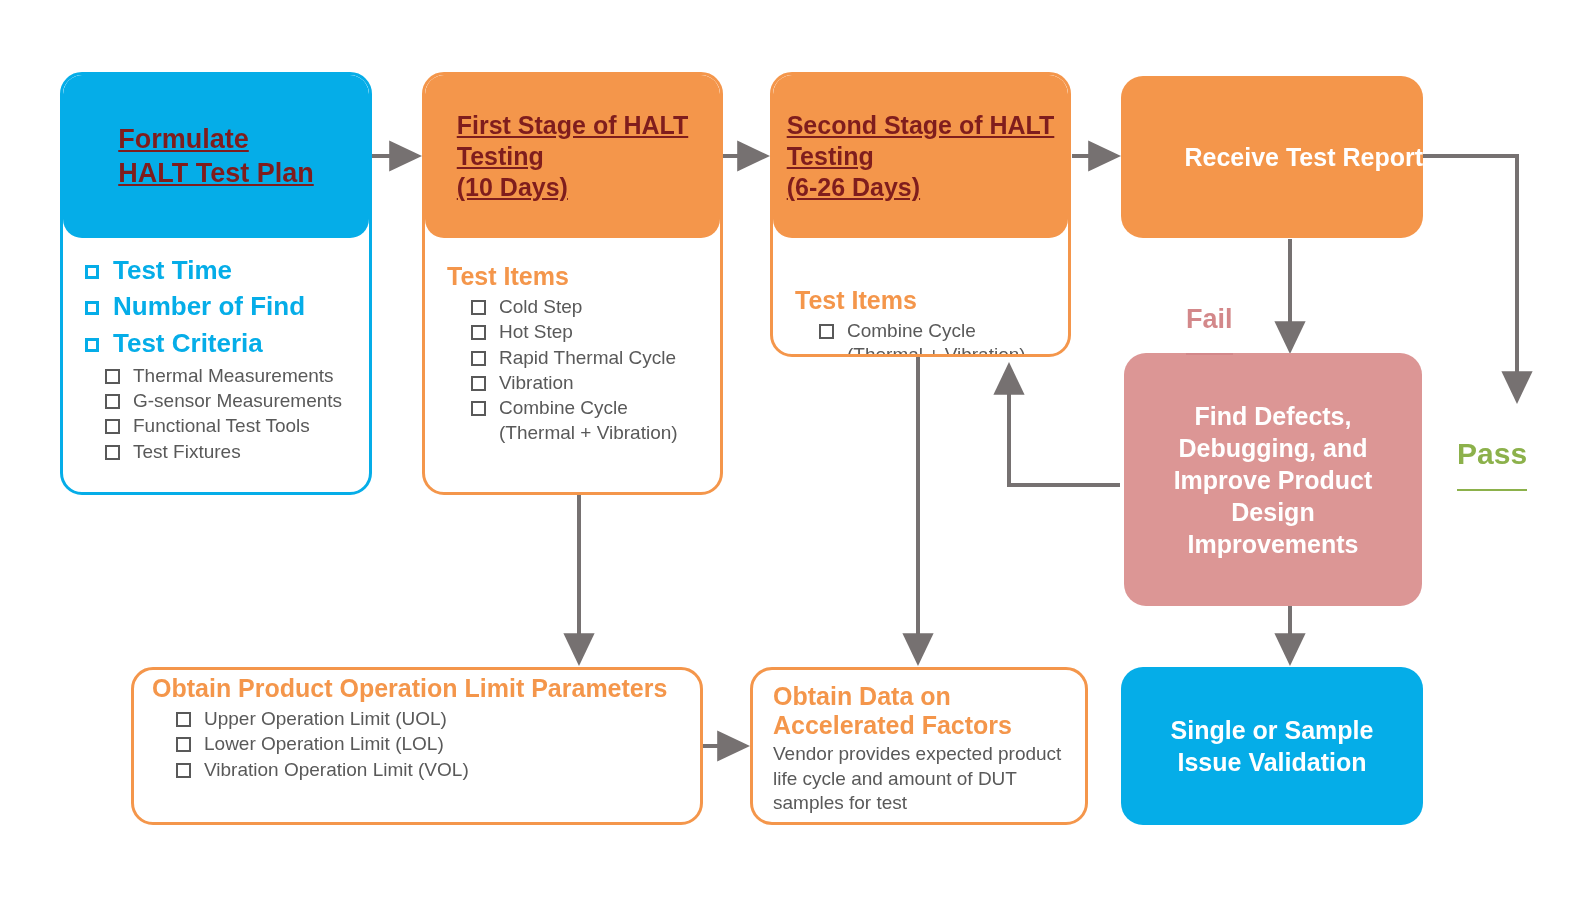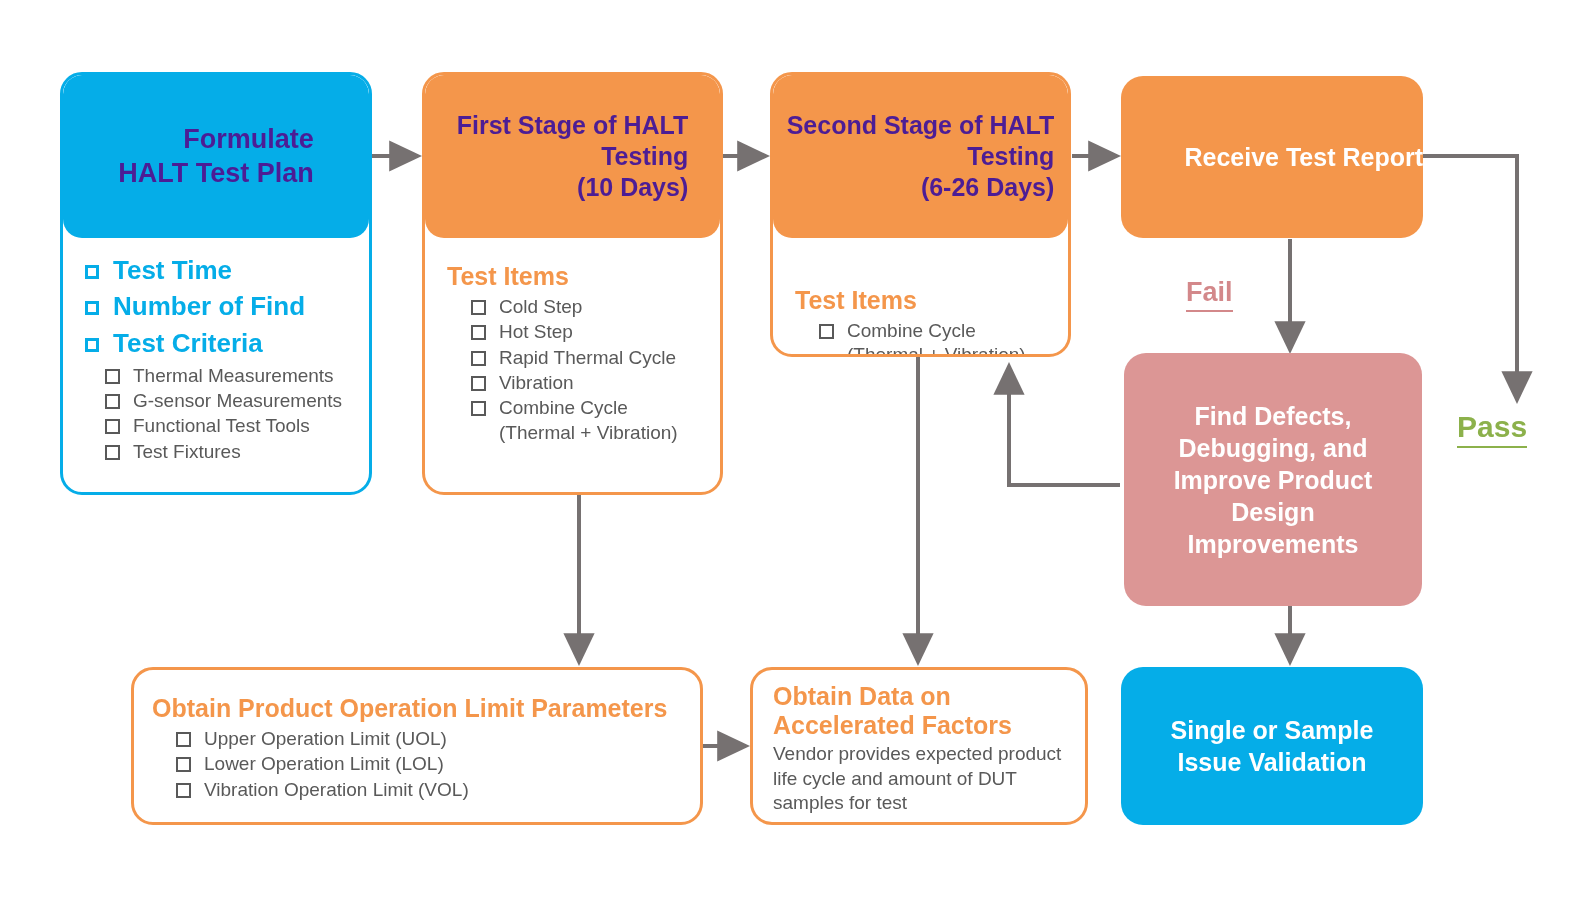--- a/index.html
+++ b/index.html
@@ -55,29 +55,30 @@
     background: #ffffff;
     border: 3px solid transparent;
     overflow: hidden;
     display: flex;
     flex-direction: column;
   }
   .composite.blue  { border-color: #05ADE8; }
   .composite.orange{ border-color: #F4964B; }
 
   .comp-head {
-    color: #4c1d95;
-    font-weight: bold;
-    text-align: right;
+    color: #7f1d1d;
+    font-weight: bold;
+    text-align: left;
     display: flex;
     align-items: center;
     justify-content: center;
     line-height: 1.25;
     border-radius: 19px 19px 19px 19px;
     flex: none;
+    text-decoration: underline;
   }
   .composite.blue   > .comp-head { background: #05ADE8; }
   .composite.orange > .comp-head { background: #F4964B; }
 
   .comp-body {
     flex: 1 1 auto;
     padding: 22px 14px 10px 18px;
   }
 
   
@@ -138,22 +139,23 @@
   
   .edge-label {
     position: absolute;
     font-weight: bold;
     font-size: 27px;
     z-index: 3;
     white-space: nowrap;
   }
   .edge-label .txt {
     border-bottom: 2px solid currentColor;
-    padding-bottom: 2px;
+    padding-bottom: 18px;
     display: inline-block;
+    margin-top: 27px;
   }
   .edge-label.fail { color: #D3888A; }
   .edge-label.pass { color: #8CB14B; }
 </style>
 </head>
 <body>
 
 <div id="canvas">
 
   <svg class="conn" viewBox="0 0 1595 923">
@@ -286,21 +288,21 @@
   <div class="node solid orange-solid" style="left:1121px; top:76px; width:302px; height:162px; background:#F4964B; border-radius:22px;
               display:flex; align-items:center; justify-content:flex-end; color:#fff; font-weight:bold; font-size:25px;">
     <span>Receive Test Report</span>
   </div>
 
   <div class="node solid rose" style="left:1124px; top:353px; width:298px; height:253px; font-size:25px; padding:4px 26px;">
     <span>Find Defects, Debugging, and Improve Product Design Improvements</span>
   </div>
 
   <div class="node composite orange" style="left:131px; top:667px; width:572px; height:158px;">
-    <div class="comp-body" style="padding:22px 16px 10px 18px;">
+    <div class="comp-body" style="padding:2px 16px 10px 18px;">
       <div class="sub-title orange">Obtain Product Operation Limit Parameters</div>
       <ul class="chk indent">
         <li>
           <span class="box"></span>
           <span>Upper Operation Limit (UOL)</span>
         </li>
         <li>
           <span class="box"></span>
           <span>Lower Operation Limit (LOL)</span>
         </li>

